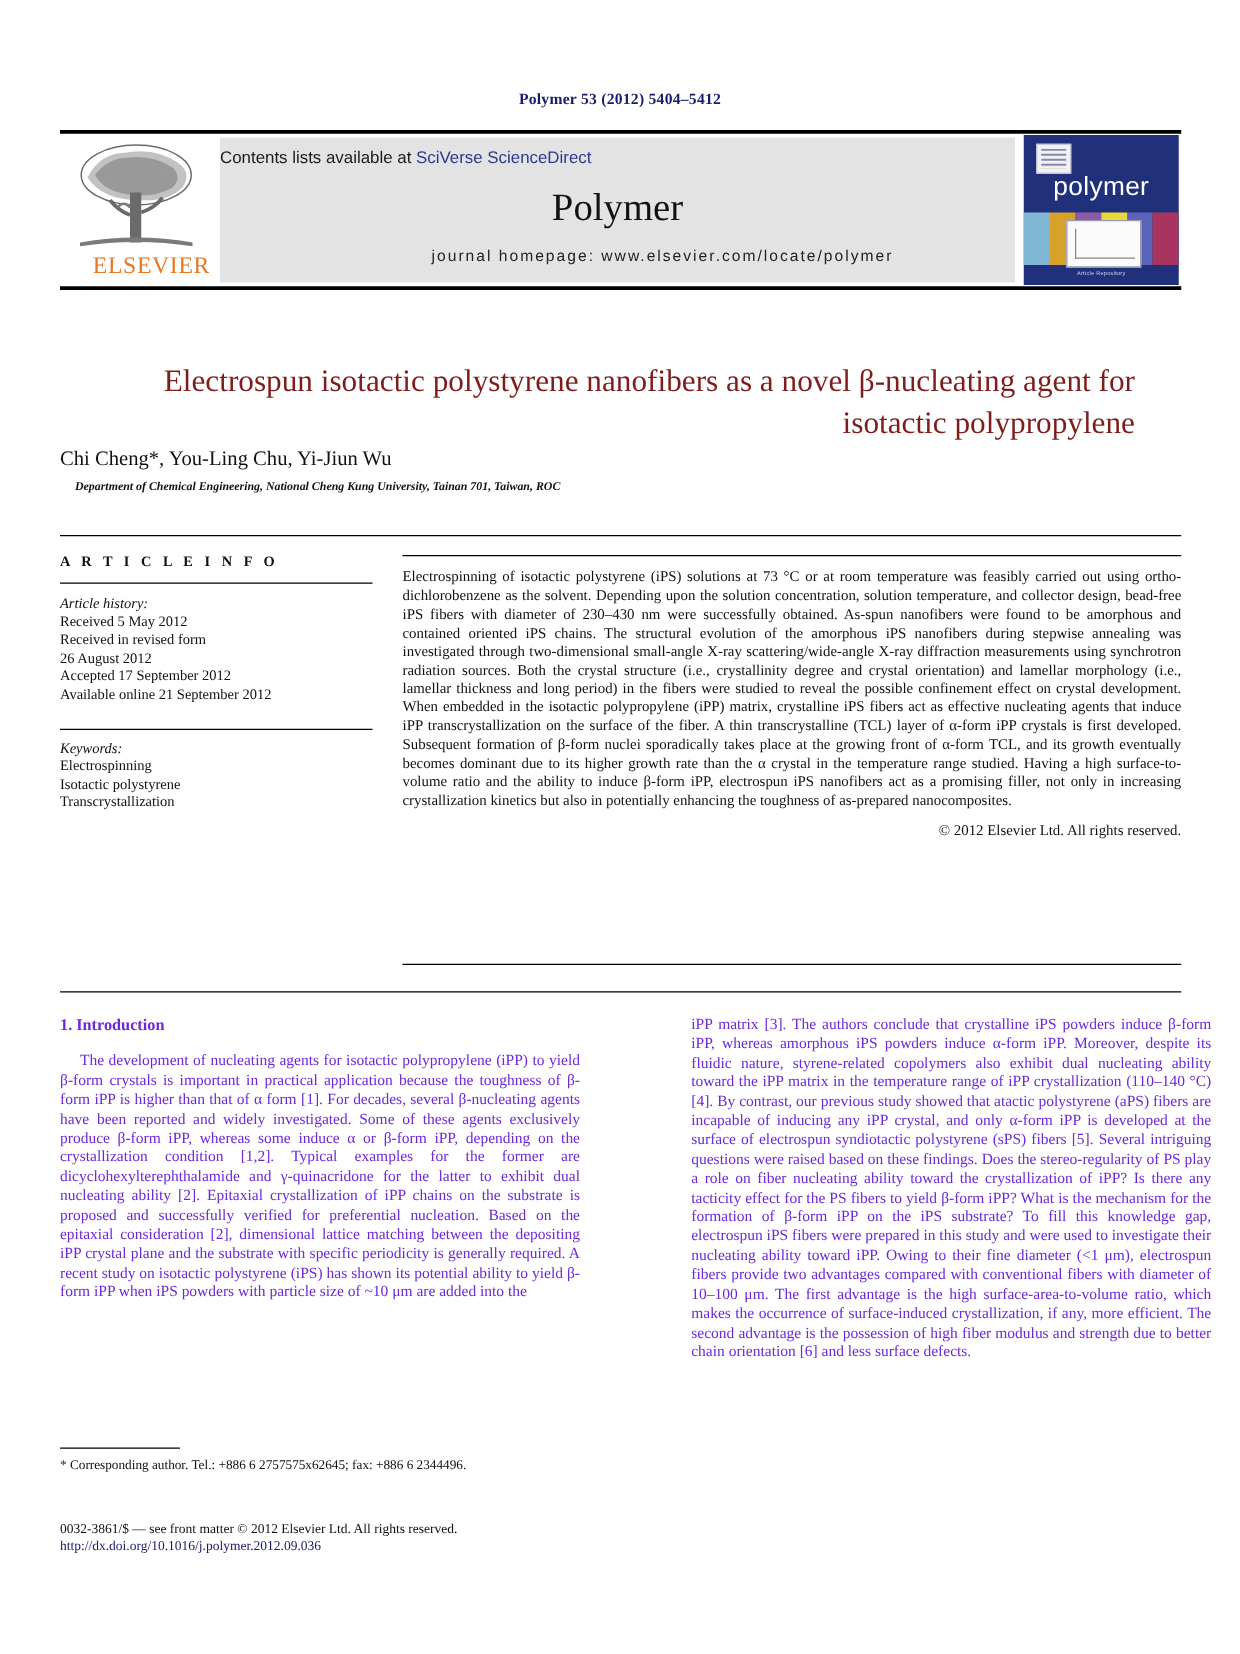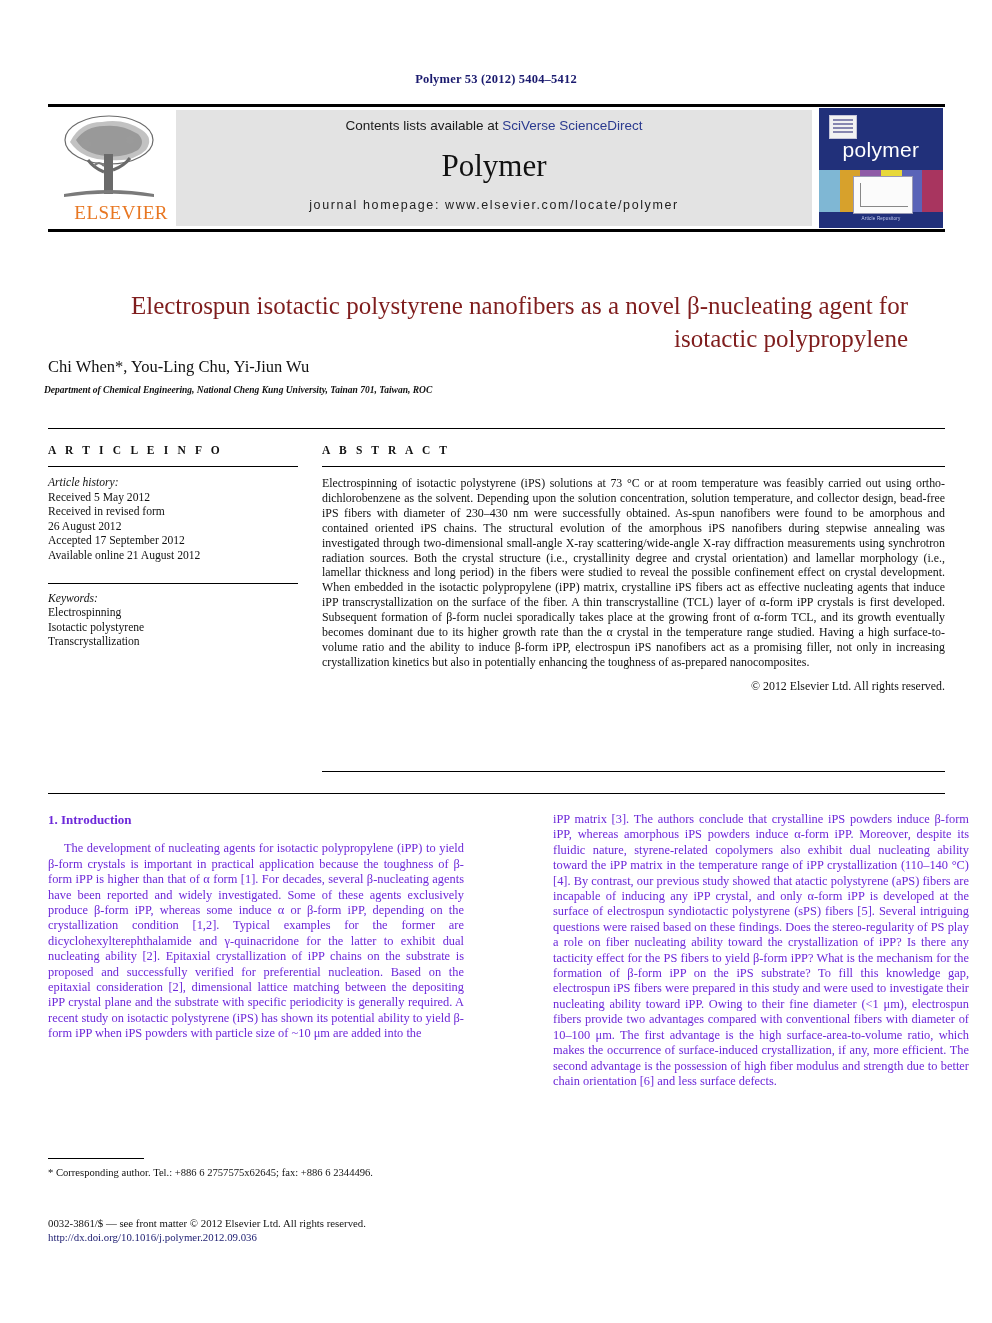--- a/index.html
+++ b/index.html
@@ -78,21 +78,20 @@
     position: absolute;
     left: 128px; top: 6px;
     width: 636px;
     height: 116px;
     background: #e3e3e3;
   }
   .banner-contents {
     position: absolute;
     left: 0; top: 8px;
     width: 636px;
-    text-align: center;
     font-family: "Liberation Sans", sans-serif;
     font-size: 13.5px;
     color: #1a1a1a;
   }
   .banner-contents .sd-link { color: #2b3a8f; }
   .banner-journal {
     position: absolute;
     left: 0; top: 38px;
     width: 636px;
     text-align: center;
@@ -102,20 +101,21 @@
   }
   .banner-homepage {
     position: absolute;
     left: 0; top: 88px;
     width: 636px;
     text-align: center;
     font-family: "Liberation Sans", sans-serif;
     font-size: 12.5px;
     letter-spacing: 1.6px;
     color: #222;
+    padding-left: 36px;
   }
   .cover-thumb {
     position: absolute;
     left: 771px; top: 4px;
     width: 124px;
     height: 120px;
     background: #21307a;
     overflow: hidden;
   }
   .cover-elsevier-mark {
@@ -187,21 +187,21 @@
   .authors {
     position: absolute;
     left: 48px; top: 357px;
     width: 860px;
     font-family: "Liberation Serif", serif;
     font-size: 16.5px;
     color: #111;
   }
   .affiliation {
     position: absolute;
-    left: 44px; top: 385px;
+    left: 60px; top: 385px;
     width: 860px;
     font-family: "Liberation Serif", serif;
     font-style: italic;
     font-weight: bold;
     font-size: 9.5px;
     color: #111;
   }
 
   
   .panel-rule-top {
@@ -371,44 +371,43 @@
         <i style="background:#a8355f"></i>
       </div>
       <div class="cover-inset"></div>
       <div class="cover-foot">Article Repository</div>
     </div>
 
     <div class="masthead-rule-bottom"></div>
   </div>
 
   <div class="title">Electrospun isotactic polystyrene nanofibers as a novel β-nucleating agent for isotactic polypropylene</div>
-  <div class="authors">Chi When*, You-Ling Chu, Yi-Jiun Wu</div>
+  <div class="authors">Chi Cheng*, You-Ling Chu, Yi-Jiun Wu</div>
   <div class="affiliation">Department of Chemical Engineering, National Cheng Kung University, Tainan 701, Taiwan, ROC</div>
 
   <div class="panel-rule-top"></div>
 
   <div class="infobox">
     <div class="sechead">A R T I C L E   I N F O</div>
     <div class="hr-thin"></div>
     <div class="meta-line it">Article history:</div>
     <div class="meta-line">Received 5 May 2012</div>
     <div class="meta-line">Received in revised form</div>
     <div class="meta-line">26 August 2012</div>
     <div class="meta-line">Accepted 17 September 2012</div>
-    <div class="meta-line">Available online 21 August 2012</div>
+    <div class="meta-line">Available online 21 September 2012</div>
     <div class="meta-gap"></div>
     <div class="meta-rule"></div>
     <div class="meta-line it">Keywords:</div>
     <div class="meta-line">Electrospinning</div>
     <div class="meta-line">Isotactic polystyrene</div>
     <div class="meta-line">Transcrystallization</div>
   </div>
 
   <div class="abstractbox">
-    <div class="sechead">A B S T R A C T</div>
     <div class="hr-thin"></div>
     <div class="abstract-text">Electrospinning of isotactic polystyrene (iPS) solutions at 73 °C or at room temperature was feasibly carried out using ortho-dichlorobenzene as the solvent. Depending upon the solution concentration, solution temperature, and collector design, bead-free iPS fibers with diameter of 230–430 nm were successfully obtained. As-spun nanofibers were found to be amorphous and contained oriented iPS chains. The structural evolution of the amorphous iPS nanofibers during stepwise annealing was investigated through two-dimensional small-angle X-ray scattering/wide-angle X-ray diffraction measurements using synchrotron radiation sources. Both the crystal structure (i.e., crystallinity degree and crystal orientation) and lamellar morphology (i.e., lamellar thickness and long period) in the fibers were studied to reveal the possible confinement effect on crystal development. When embedded in the isotactic polypropylene (iPP) matrix, crystalline iPS fibers act as effective nucleating agents that induce iPP transcrystallization on the surface of the fiber. A thin transcrystalline (TCL) layer of α-form iPP crystals is first developed. Subsequent formation of β-form nuclei sporadically takes place at the growing front of α-form TCL, and its growth eventually becomes dominant due to its higher growth rate than the α crystal in the temperature range studied. Having a high surface-to-volume ratio and the ability to induce β-form iPP, electrospun iPS nanofibers act as a promising filler, not only in increasing crystallization kinetics but also in potentially enhancing the toughness of as-prepared nanocomposites.</div>
     <div class="abstract-copy">© 2012 Elsevier Ltd. All rights reserved.</div>
   </div>
 
   <div class="panel-rule-bottom"></div>
   <div class="page-rule-bottom"></div>
 
   <div class="col col-left">
     <div class="body-head">1. Introduction</div>

